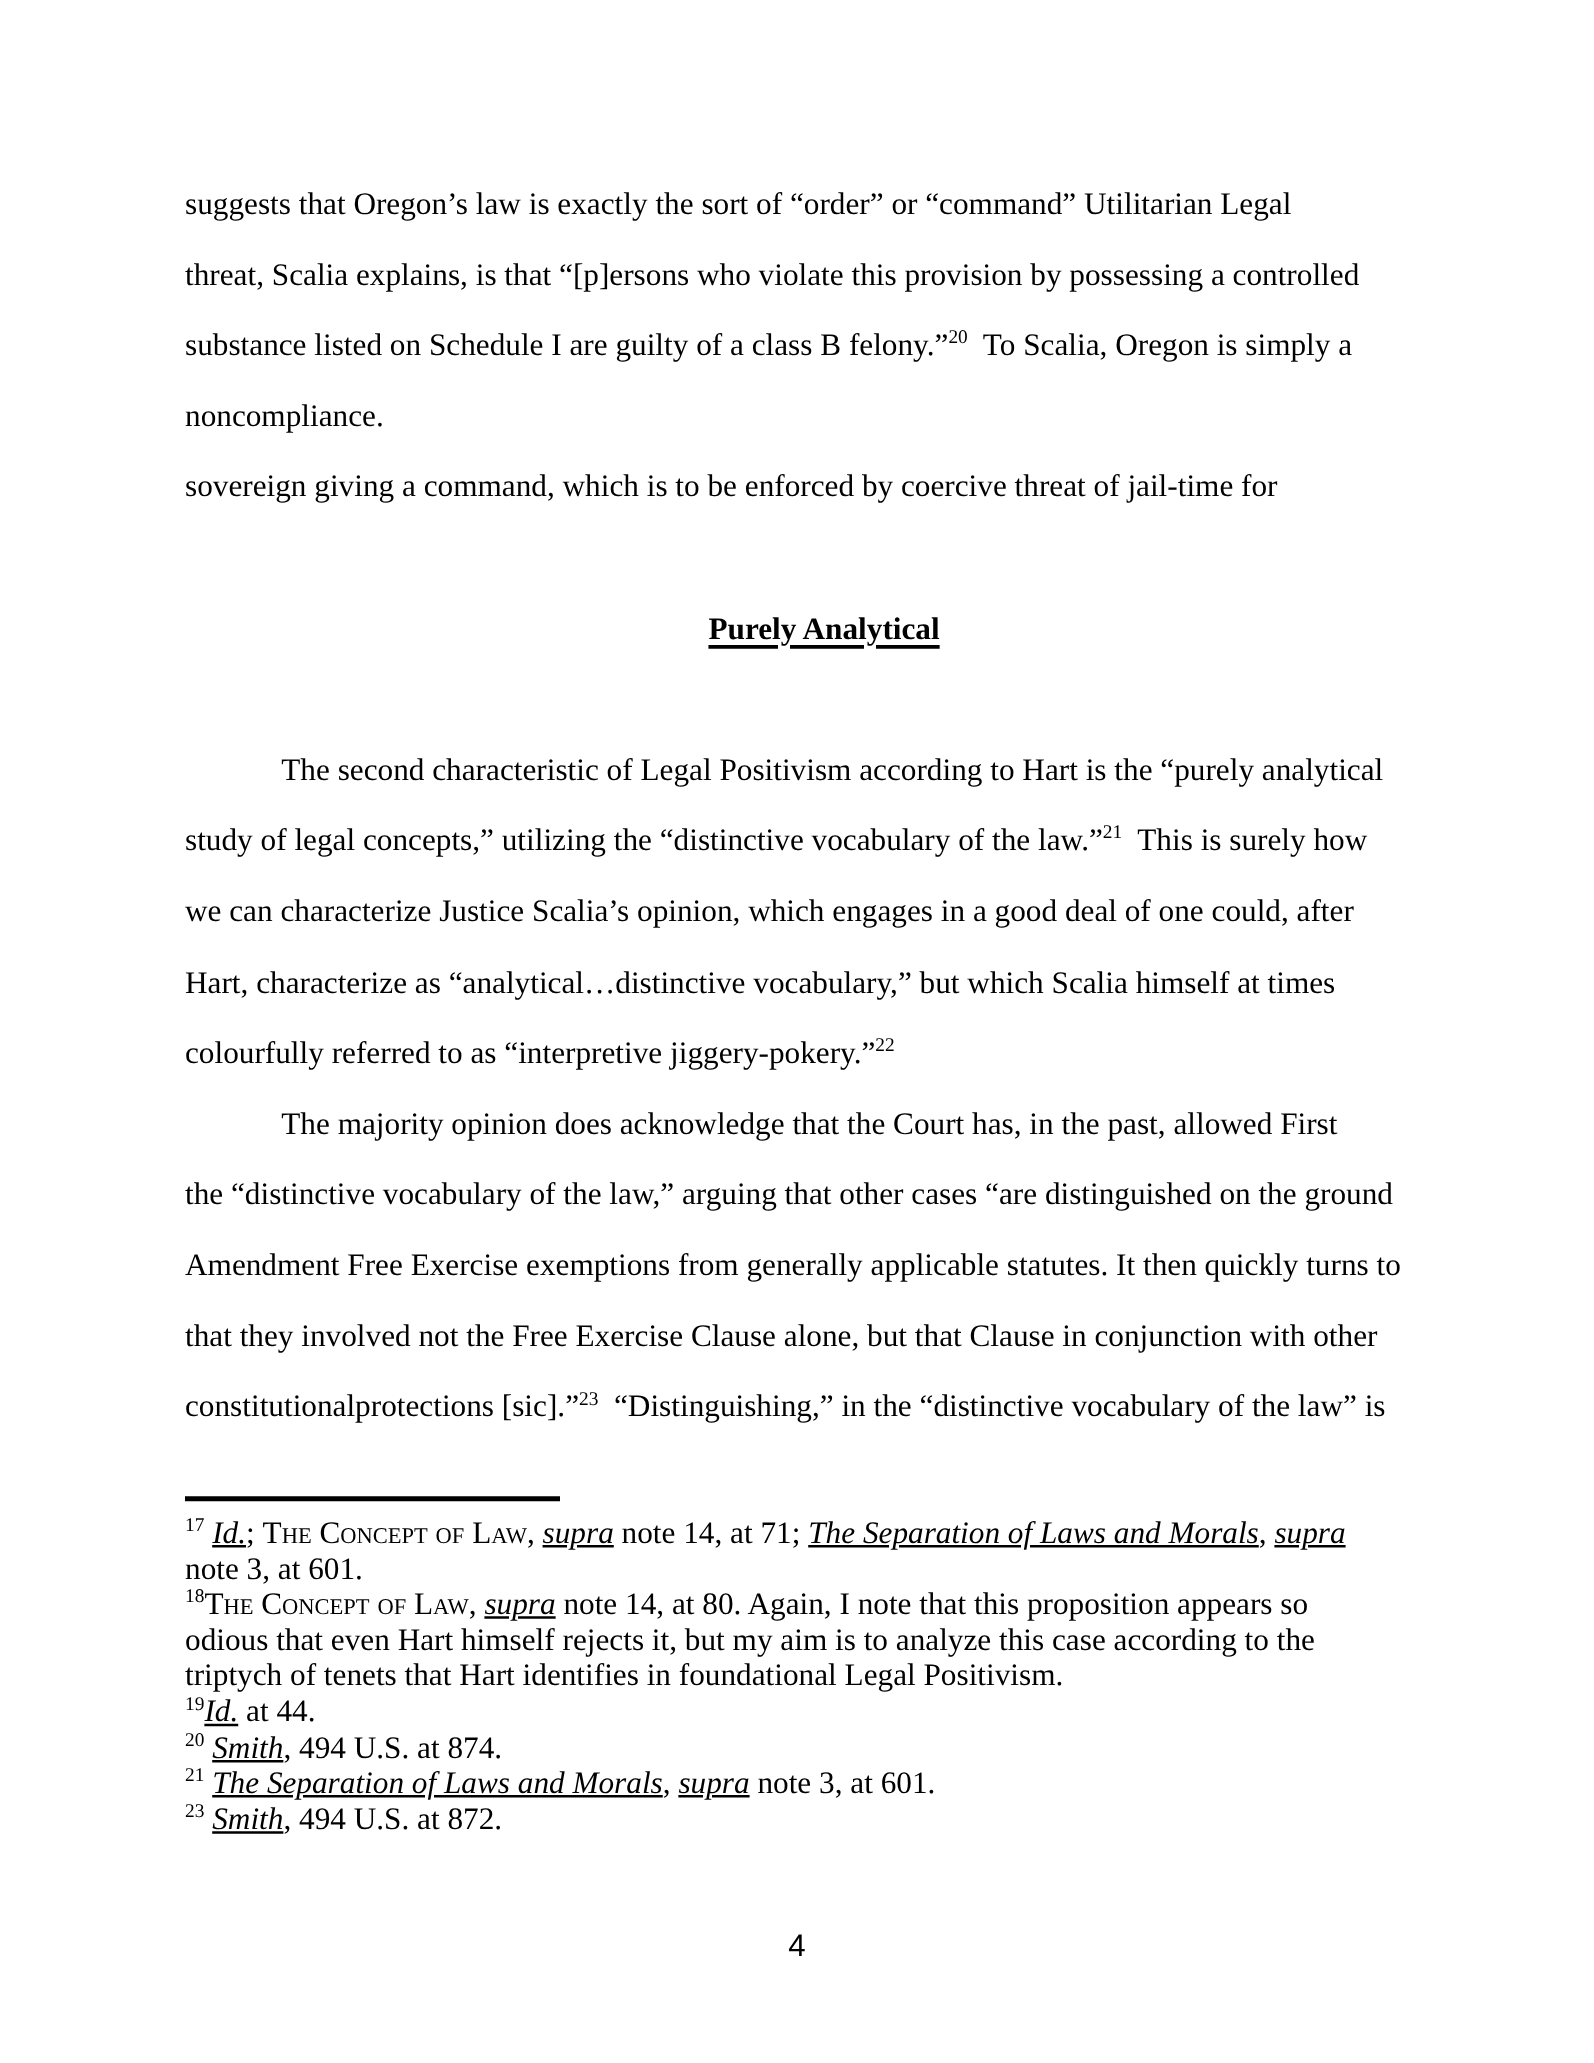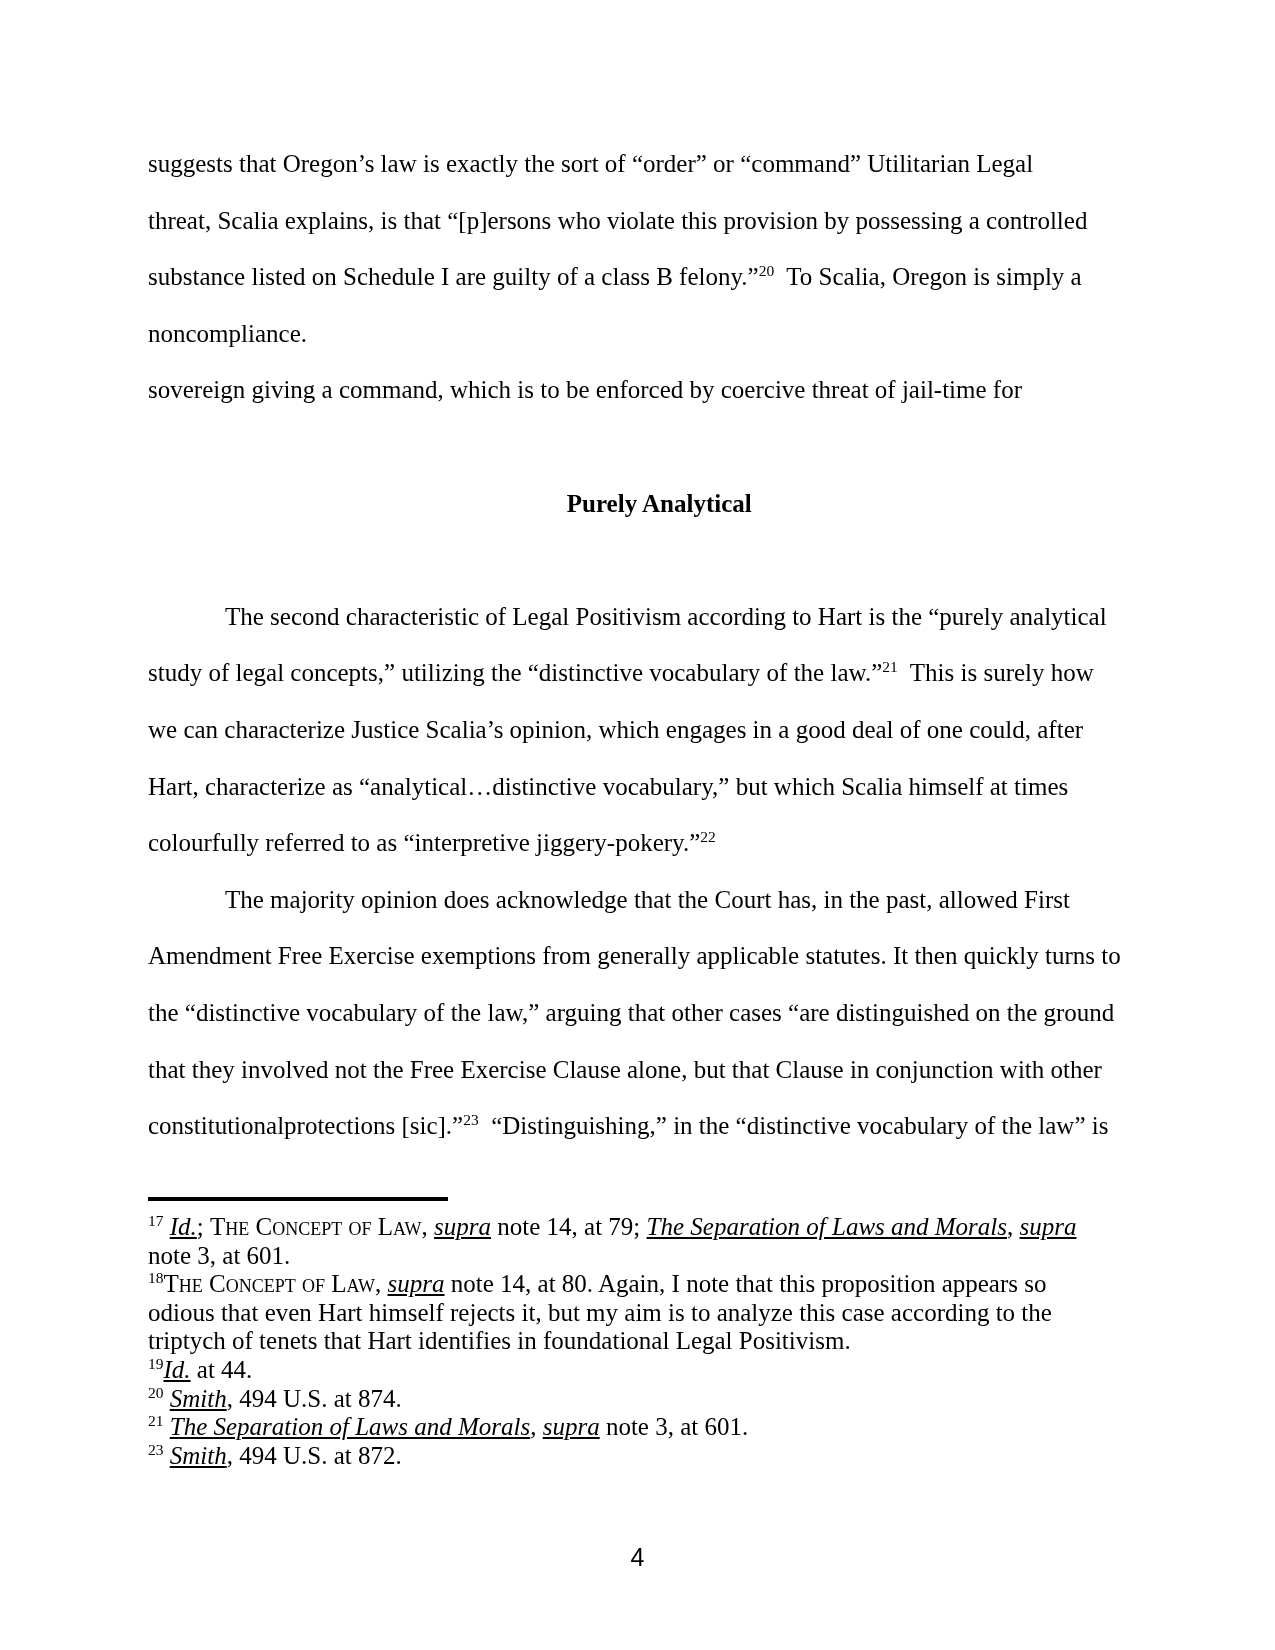--- a/index.html
+++ b/index.html
@@ -28,20 +28,21 @@
     white-space: pre;
   }
   .indent {
     padding-left: 77px;
   }
   .heading-line {
     text-align: center;
     font-weight: bold;
   }
   .heading-line .heading-text {
+    text-decoration: underline;
     text-decoration-thickness: 2.5px;
     text-underline-offset: 5px;
   }
   sup {
     font-size: 0.62em;
     vertical-align: super;
     line-height: 0;
   }
   .i { font-style: italic; text-decoration: underline; }
   .sc { font-variant: small-caps; }
@@ -93,31 +94,31 @@
     <div>
         <div class="line indent"><span>The second characteristic of Legal Positivism according to Hart is the “purely analytical</span></div>
         <div class="line"><span>study of legal concepts,” utilizing the “distinctive vocabulary of the law.”</span><sup>21</sup><span>  This is surely how</span></div>
         <div class="line"><span>we can characterize Justice Scalia’s opinion, which engages in a good deal of one could, after</span></div>
         <div class="line"><span>Hart, characterize as “analytical…distinctive vocabulary,” but which Scalia himself at times</span></div>
         <div class="line"><span>colourfully referred to as “interpretive jiggery-pokery.”</span><sup>22</sup></div>
       </div>
 
     <div>
         <div class="line indent"><span>The majority opinion does acknowledge that the Court has, in the past, allowed First</span></div>
+        <div class="line"><span>the “distinctive vocabulary of the law,” arguing that other cases “are distinguished on the ground</span></div>
         <div class="line"><span>Amendment Free Exercise exemptions from generally applicable statutes. It then quickly turns to</span></div>
-        <div class="line"><span>the “distinctive vocabulary of the law,” arguing that other cases “are distinguished on the ground</span></div>
         <div class="line"><span>that they involved not the Free Exercise Clause alone, but that Clause in conjunction with other</span></div>
         <div class="line"><span>constitutionalprotections [sic].”</span><sup>23</sup><span>  “Distinguishing,” in the “distinctive vocabulary of the law” is</span></div>
       </div>
   </div>
 
   <div class="fn-separator"></div>
 
   <div class="footnotes">
-      <div class="line"><sup>17</sup><span> </span><span class="i">Id.</span><span>; </span><span class="sc">The Concept of Law</span><span>, </span><span class="i">supra</span><span> note 14, at 79; </span><span class="i">The Separation of Laws and Morals</span><span>, </span><span class="i">supra</span></div>
+      <div class="line"><sup>17</sup><span> </span><span class="i">Id.</span><span>; </span><span class="sc">The Concept of Law</span><span>, </span><span class="i">supra</span><span> note 14, at 71; </span><span class="i">The Separation of Laws and Morals</span><span>, </span><span class="i">supra</span></div>
       <div class="line"><span>note 3, at 601.</span></div>
       <div class="line"><sup>18</sup><span class="sc">The Concept of Law</span><span>, </span><span class="i">supra</span><span> note 14, at 80. Again, I note that this proposition appears so</span></div>
       <div class="line"><span>odious that even Hart himself rejects it, but my aim is to analyze this case according to the</span></div>
       <div class="line"><span>triptych of tenets that Hart identifies in foundational Legal Positivism.</span></div>
       <div class="line"><sup>19</sup><span class="i">Id.</span><span> at 44.</span></div>
       <div class="line"><sup>20</sup><span> </span><span class="i">Smith</span><span>, 494 U.S. at 874.</span></div>
       <div class="line"><sup>21</sup><span> </span><span class="i">The Separation of Laws and Morals</span><span>, </span><span class="i">supra</span><span> note 3, at 601.</span></div>
       <div class="line"><sup>23</sup><span> </span><span class="i">Smith</span><span>, 494 U.S. at 872.</span></div>
     </div>
 

